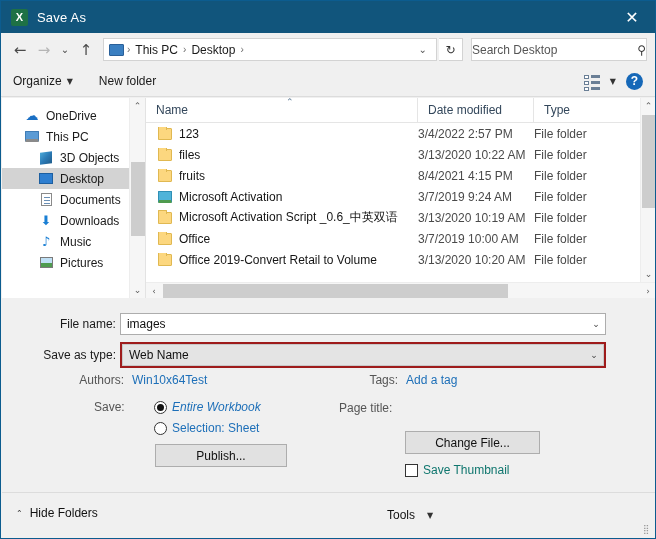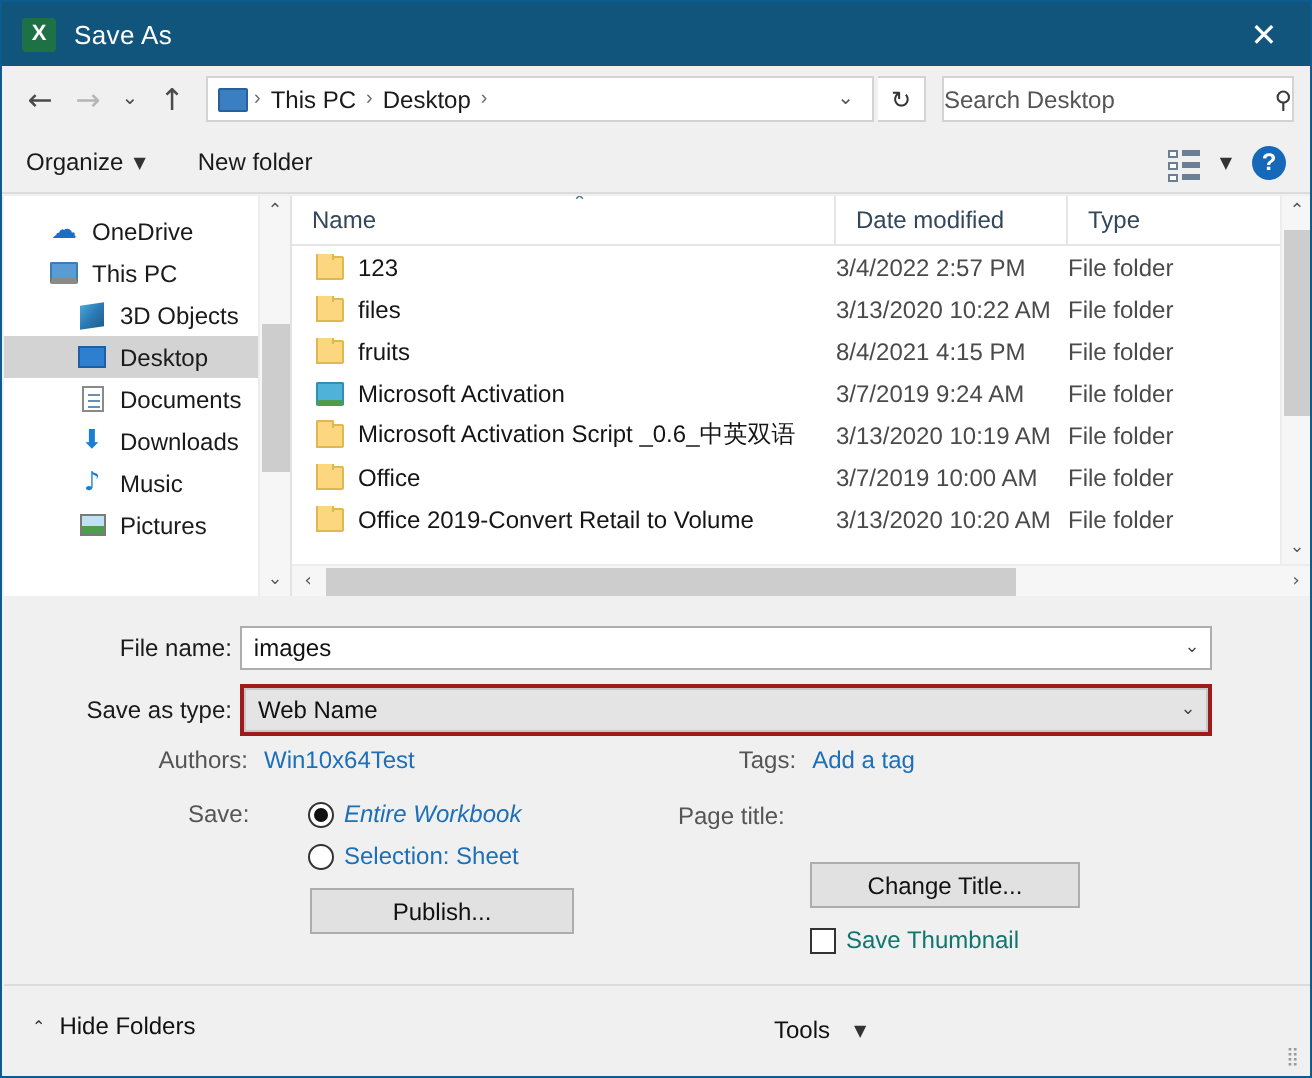--- a/index.html
+++ b/index.html
@@ -648,21 +648,21 @@
     </div>
     <div class="radio-row" id="radio-selection">
       <span class="radio"></span>
       <span>Selection: Sheet</span>
     </div>
 
     <div class="btn" id="publish-btn">Publish...</div>
 
     <div id="pagetitle-label">Page title:</div>
 
-    <div class="btn" id="changetitle-btn">Change Title...</div>
+    <div class="btn" id="changetitle-btn">Change File...</div>
 
     <div id="thumb-row">
       <span class="checkbox"></span>
       <span>Save Thumbnail</span>
     </div>
   </div>
 
   <div id="footer">
     <div id="hidefolders">
       <span class="caret-sm">⌃</span>

